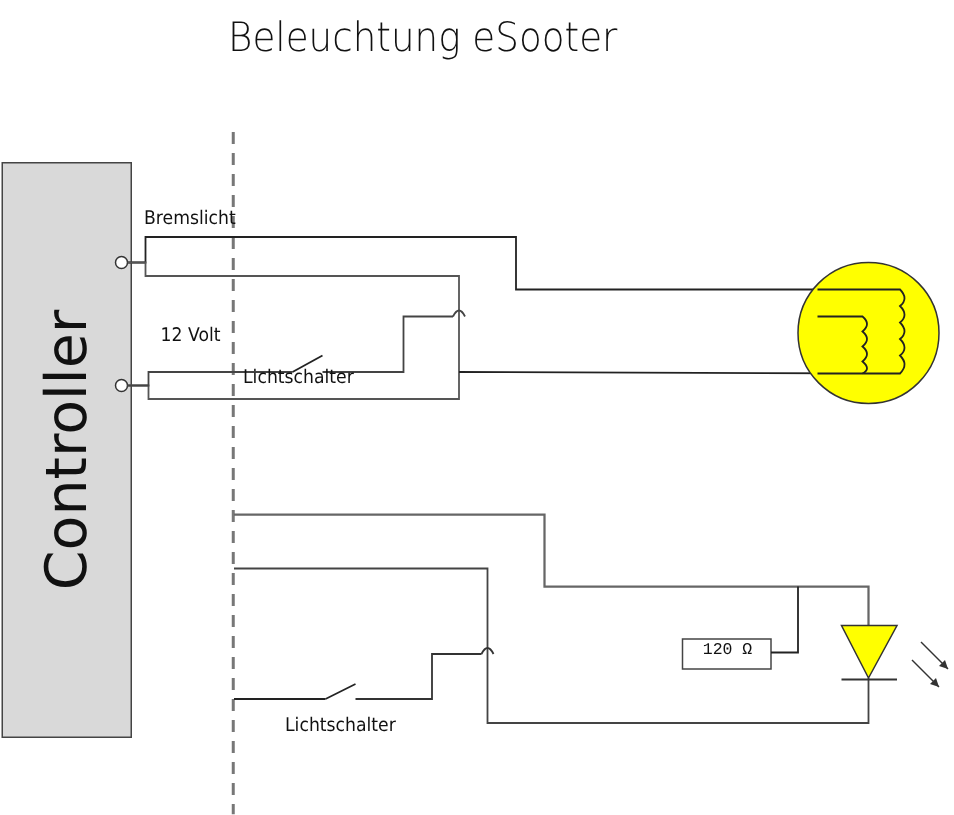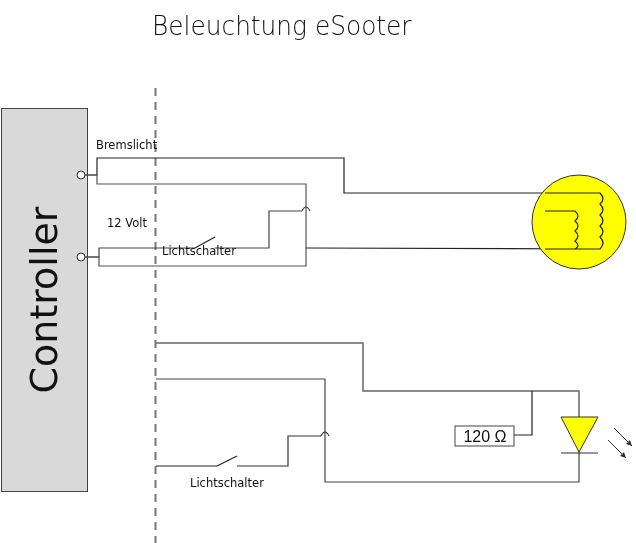--- a/index.html
+++ b/index.html
@@ -1,21 +1,21 @@
 <!DOCTYPE html>
 <html><head>
 <meta charset="utf-8">
 <style>
   html, body { margin:0; padding:0; background:#ffffff; }
   body { width:636px; height:543px; position:relative; overflow:hidden; font-family:"Liberation Sans", sans-serif; }
   svg { position:absolute; left:0; top:0; }
   .title { position:absolute; left:152px; top:10px; font-size:27px; color:#111; font-family:"DejaVu Sans", sans-serif; font-weight:300; letter-spacing:0px; transform:scaleX(0.92); transform-origin:left top; }
   .lbl { position:absolute; font-size:12.5px; color:#111; font-family:"DejaVu Sans", sans-serif; transform:scaleX(0.92); transform-origin:left top; }
   .ctrl-label { position:absolute; left:44px; top:300px; font-size:38px; color:#111; font-family:"DejaVu Sans", sans-serif; transform:translate(-50%,-50%) rotate(-90deg); white-space:nowrap; }
-  .res-label { position:absolute; left:457px; top:428px; width:56px; text-align:center; font-size:16px; color:#111; font-family:Liberation Sans, sans-serif; }
+  .res-label { position:absolute; left:457px; top:428px; width:56px; text-align:center; font-size:11px; color:#111; font-family:Liberation Mono, monospace; }
 </style>
 </head>
 <body>
 
 <svg width="636" height="543" viewBox="0 0 636 543">
 
   <rect x="1.5" y="108.5" width="86" height="383" fill="#d9d9d9" stroke="#444" stroke-width="1"></rect>
 
   <line x1="155.5" y1="88" x2="155.5" y2="543" stroke="#777" stroke-width="2" stroke-dasharray="8,6"></line>
 

